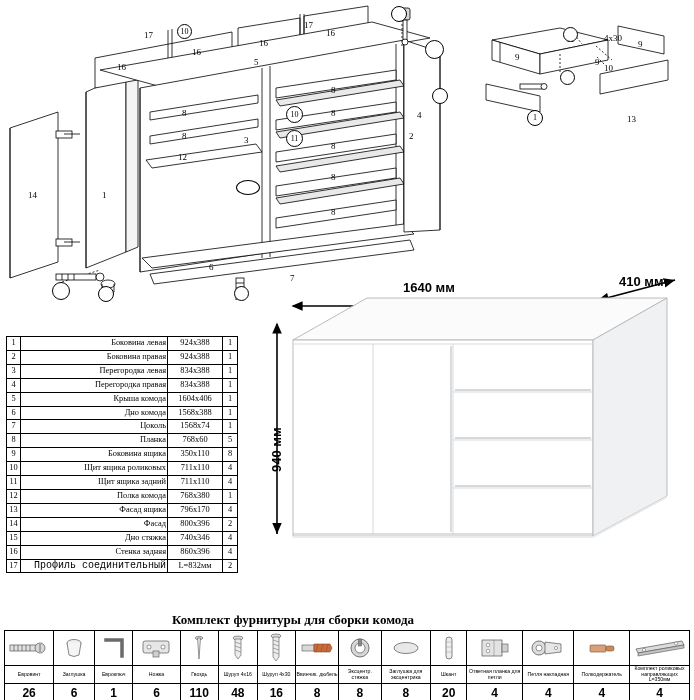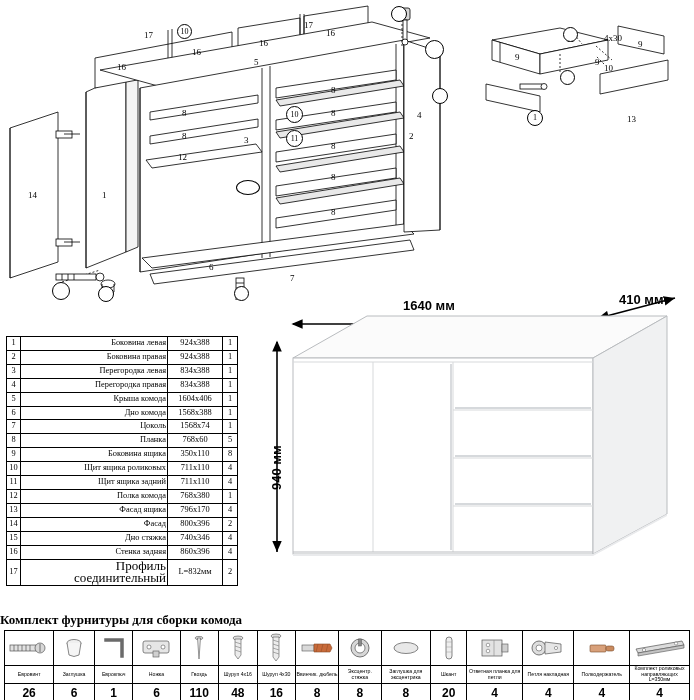--- a/index.html
+++ b/index.html
@@ -50,36 +50,36 @@
     padding:0 1px;
     height:12.9px;
     line-height:12.9px;
   }
   #parts-table td.idx{width:11px;text-align:center;}
   #parts-table td.nm{text-align:right;}
   #parts-table td.dim{width:52px;text-align:center;}
   #parts-table td.qty{width:12px;text-align:center;}
 
   
-  #dresser-area{position:absolute;left:255px;top:290px;width:438px;height:320px;}
+  #dresser-area{position:absolute;left:255px;top:272px;width:438px;height:320px;}
   .dim-text{
     position:absolute;
     font-family:"Liberation Sans", sans-serif;
     font-weight:bold;
     font-size:13px;
     color:#000;
   }
   .dim-text.vert{
     transform:rotate(-90deg);
     transform-origin:left top;
   }
 
   
   #kit-title{
-    position:absolute;left:0;top:612px;width:586px;
+    position:absolute;left:0;top:612px;width:586px;text-align:center;
     font-family:"Liberation Serif", serif;
     font-weight:bold;font-size:13px;
   }
   #kit-table{
     position:absolute;left:4px;top:630px;width:686px;
     border-collapse:collapse;
     table-layout:fixed;
   }
   #kit-table td{border:1px solid #000;padding:0;text-align:center;vertical-align:middle;}
   #kit-table tr.icons td{height:34px;}
@@ -352,21 +352,21 @@
           <td class="qty">4</td>
         </tr>
       <tr>
           <td class="idx">16</td>
           <td class="nm">Стенка задняя</td>
           <td class="dim">860x396</td>
           <td class="qty">4</td>
         </tr>
       <tr>
           <td class="idx">17</td>
-          <td class="nm" style="font-size:13px;">Профиль соединительный</td>
+          <td class="nm" style="font-size:10px;font-family:Liberation Mono, monospace;">Профиль соединительный</td>
           <td class="dim">L=832мм</td>
           <td class="qty">2</td>
         </tr>
     </tbody>
   </table>
 
   <div id="dresser-area">
     <svg width="438" height="320" viewBox="0 0 438 320">
       <defs>
         <marker id="arr" markerWidth="8" markerHeight="8" refX="7" refY="3" orient="auto">

